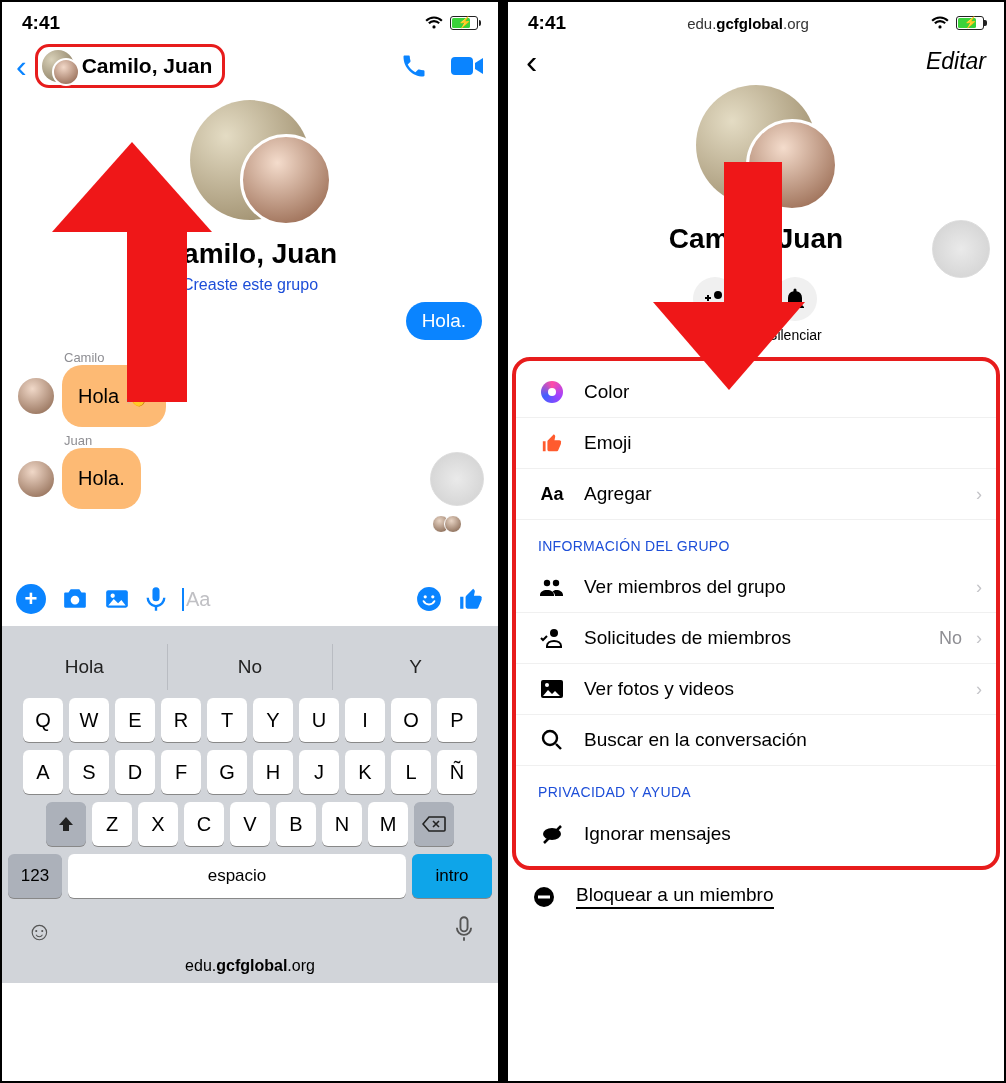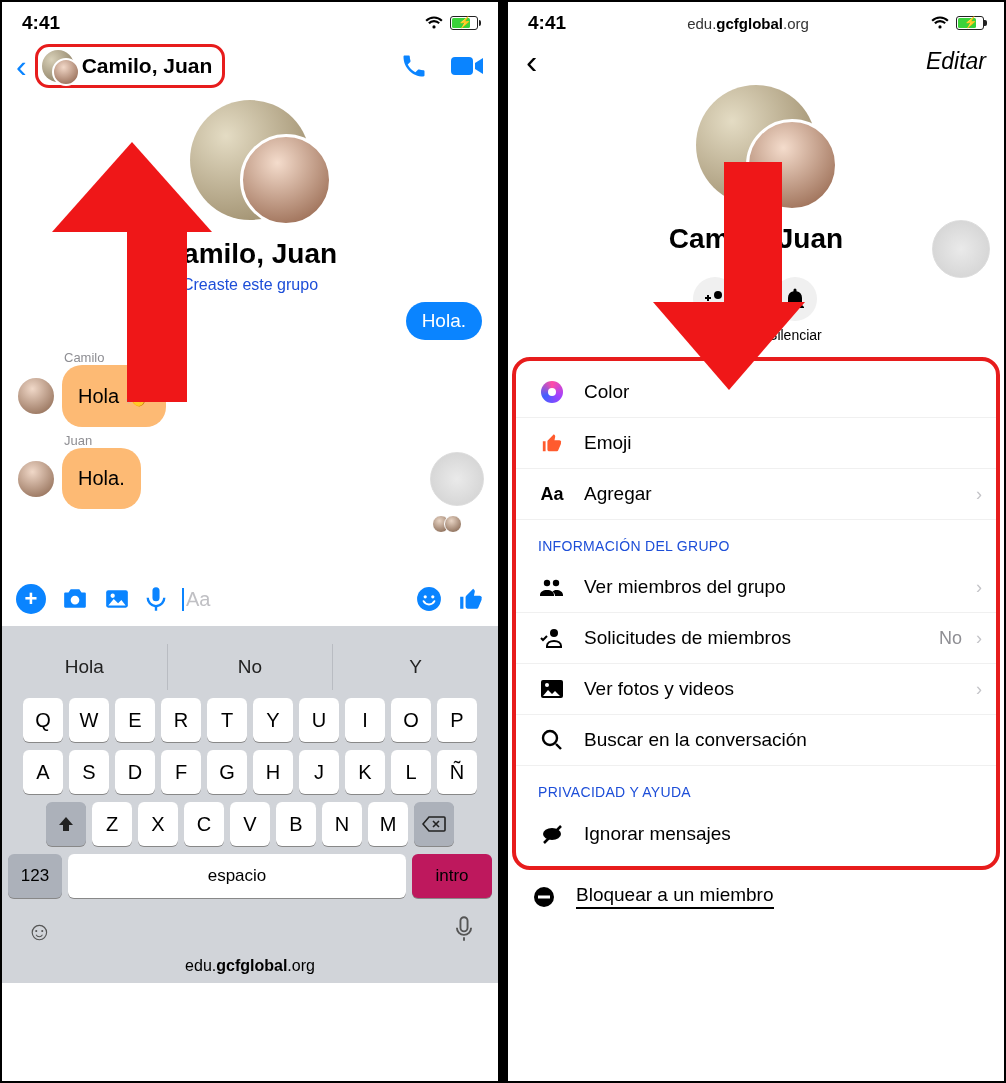--- a/index.html
+++ b/index.html
@@ -50,21 +50,21 @@
   .cinput { flex:1; color:#c0c0c4; font-size:20px; border-left:2px solid #0a84ff; padding-left:2px;}
   .like { color:#0a84ff; font-size:26px;}
   .kbd { background:#d1d4d9; padding-top:18px; }
   .sugg { display:flex; }
   .sugg div { flex:1; text-align:center; padding:12px 0; font-size:19px; color:#222; border-right:1px solid #b9bcc2;}
   .sugg div:last-child{border-right:none;}
   .krow { display:flex; gap:6px; padding:8px 6px 0; justify-content:center;}
   .key { background:#fff; border-radius:6px; box-shadow:0 1px 0 #888; width:40px; height:44px; display:flex; align-items:center; justify-content:center; font-size:20px; }
   .key.fn { background:#acb1ba; }
   .space { flex:1; font-size:17px;}
-  .intro { width:80px; background:#be185d; font-size:17px;}
+  .intro { width:80px; background:#0ea5e9; font-size:17px;}
   .n123 { width:54px; background:#acb1ba; font-size:17px;}
   .kbot { display:flex; justify-content:space-between; padding:10px 24px 6px; font-size:26px; color:#555;}
   .url-bot { text-align:center; font-size:16px; padding:4px 0 8px; background:#d1d4d9;}
   .url-bot b{color:#000;}
   
   .r-head { display:flex; justify-content:space-between; align-items:center; padding:4px 18px;}
   .r-head .back2{ font-size:34px; font-weight:400;}
   .r-head .edit{ font-size:23px;font-style:italic;}
   .arrow-dn { position:absolute; left:192px; top:160px; z-index:5;}
   .arrow-dn .stem{ width:58px; height:140px; background:#ef1718; margin:0 auto;}

